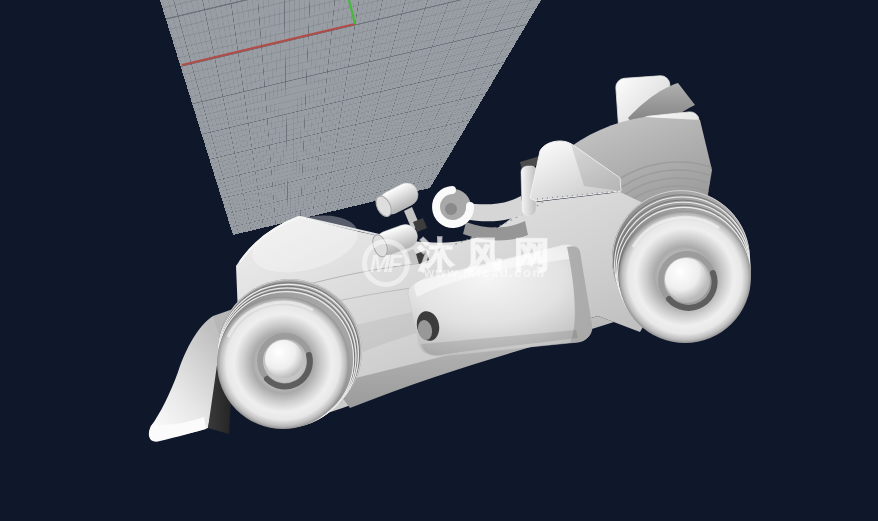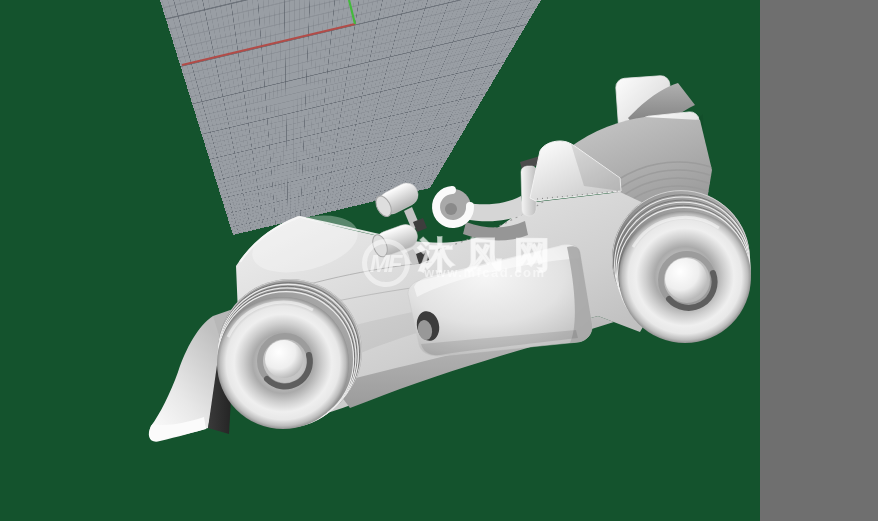--- a/index.html
+++ b/index.html
@@ -1,18 +1,18 @@
 <!DOCTYPE html>
 <html><head>
 <meta charset="utf-8">
 <style>
   html,body{margin:0;padding:0;background:#6f6f6f;}
   .stage{
-    position:relative;width:760px;height:521px;overflow:hidden;
-    background:#14532d;font-family:"Liberation Sans", sans-serif;
+    position:relative;width:878px;height:521px;overflow:hidden;
+    background:#0f172a;font-family:"Liberation Sans", sans-serif;
   }
   
   .grid-plane{
     position:absolute;left:0;top:0;width:640px;height:400px;
     transform-origin:0 0;
     transform:matrix3d(0.81047,-0.19219,0,0.0000041, 1.18550,1.71975,0,0.0040683, 0,0,1,0, 138,-70.5,0,1);
     background-color:#999ea4;
     background-image:
       linear-gradient(to right, rgba(85,92,100,0.55) 0 1px, transparent 1px),
       linear-gradient(to bottom, rgba(85,92,100,0.55) 0 1px, transparent 1px),

